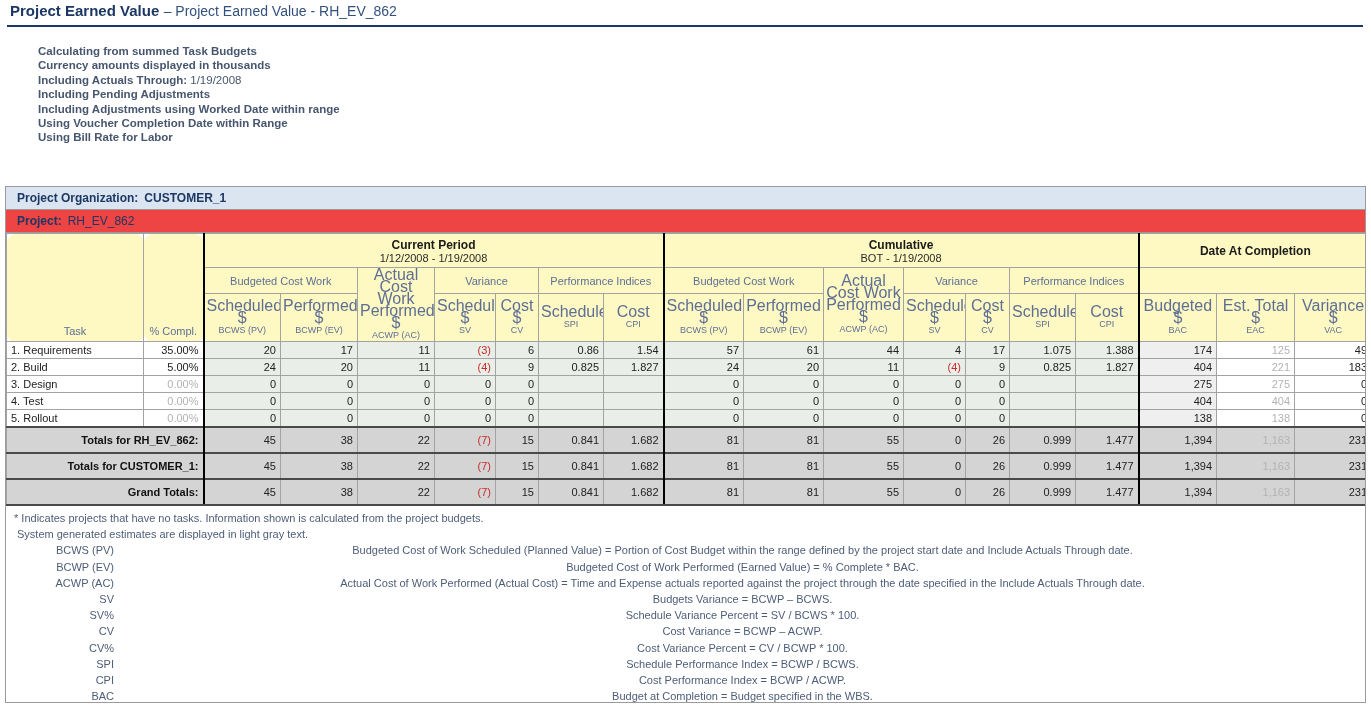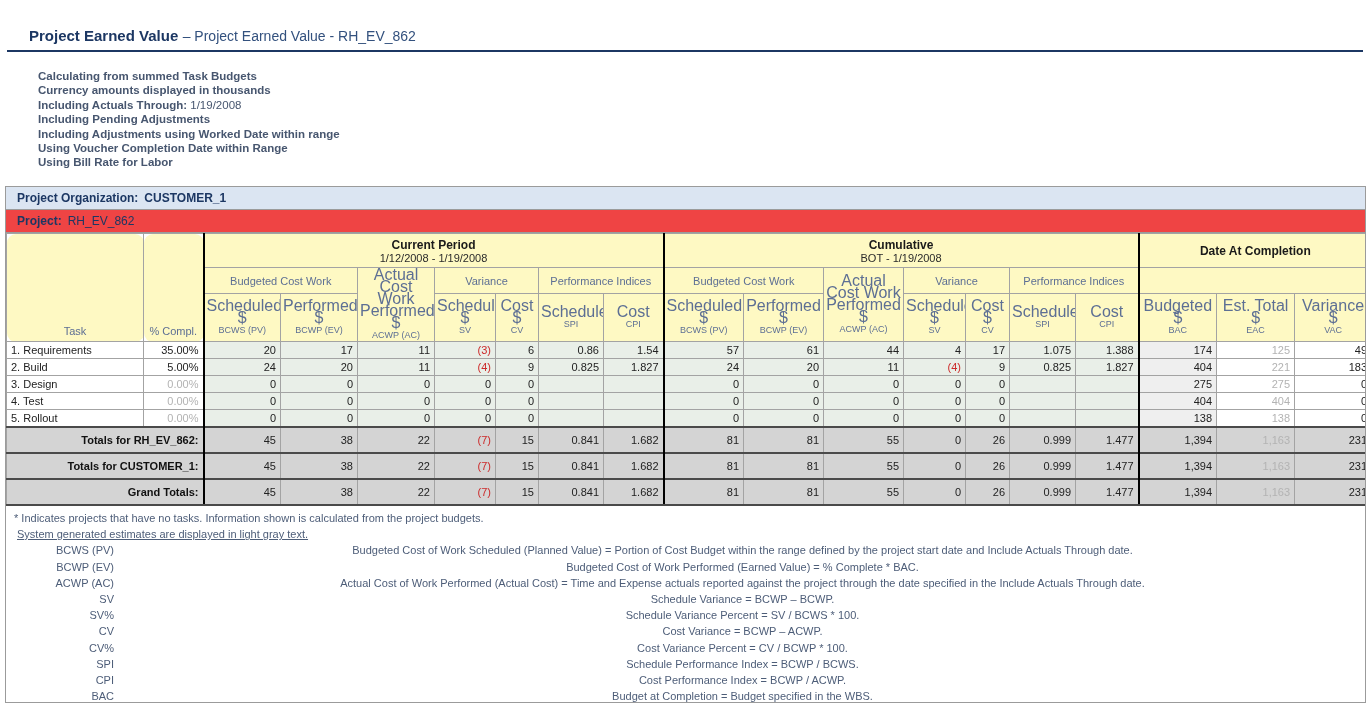--- a/index.html
+++ b/index.html
@@ -4,21 +4,21 @@
 <style>
   * { box-sizing: border-box; }
   html,body { margin:0; padding:0; }
   body {
     width:1371px; height:719px; background:#ffffff; overflow:hidden;
     font-family:"Liberation Sans", sans-serif; color:#222;
   }
   .page { position:relative; width:1371px; height:719px; }
 
   
-  .title-row { padding:27px 8px 0 10px; white-space:nowrap;margin-left:19px; }
+  .title-row { padding:2px 8px 0 10px; white-space:nowrap; }
   .title-main { font-size:15px; font-weight:bold; color:#1c3763; }
   .title-sub  { font-size:14px; font-weight:normal; color:#33517e; }
   .title-rule { margin:5px 8px 0 7px; border-bottom:2px solid #1c3763; }
 
   
   .info-block { margin:17px 0 0 38px; font-size:11.5px; font-weight:bold;
                 color:#47566f; line-height:14.4px; }
   .info-line .val { font-weight:normal; }
 
   
@@ -58,21 +58,21 @@
   .red { color:#cc2a2a; }
 
   tr.totals-row { height:26px; }
   tr.totals-row td { background:#d4d4d4; border-top:2px solid #4a4a4a;
                      padding:1px 4px; line-height:14px; }
   tr.totals-row:last-child td { border-bottom:2px solid #4a4a4a; }
   td.t-label { font-weight:bold; color:#111; text-align:right; }
 
   
   .footnotes { padding:4px 8px 0 8px; font-size:11px; color:#4d5d78; line-height:16.2px; }
-  .fn-line2 { padding-left:3px;text-decoration:underline; }
+  .fn-line2 { padding-left:3px; }
   .fn-terms { display:grid; grid-template-columns:100px 1fr; column-gap:14px; }
   .fn-term { text-align:right; }
   .fn-def  { text-align:center; white-space:nowrap; overflow:hidden; }
 </style>
 </head>
 <body>
 
 <div class="page">
 
   <div class="title-row">
@@ -393,21 +393,21 @@
       <div class="fn-line1">* Indicates projects that have no tasks. Information shown is calculated from the project budgets.</div>
       <div class="fn-line2">System generated estimates are displayed in light gray text.</div>
       <div class="fn-terms">
           <div class="fn-term">BCWS (PV)</div>
           <div class="fn-def">Budgeted Cost of Work Scheduled (Planned Value) = Portion of Cost Budget within the range defined by the project start date and Include Actuals Through date.</div>
           <div class="fn-term">BCWP (EV)</div>
           <div class="fn-def">Budgeted Cost of Work Performed (Earned Value) = % Complete * BAC.</div>
           <div class="fn-term">ACWP (AC)</div>
           <div class="fn-def">Actual Cost of Work Performed (Actual Cost) = Time and Expense actuals reported against the project through the date specified in the Include Actuals Through date.</div>
           <div class="fn-term">SV</div>
-          <div class="fn-def">Schedule Variance = BCWP – BCWP.</div>
+          <div class="fn-def">Budgets Variance = BCWP – BCWS.</div>
           <div class="fn-term">SV%</div>
           <div class="fn-def">Schedule Variance Percent = SV / BCWS * 100.</div>
           <div class="fn-term">CV</div>
           <div class="fn-def">Cost Variance = BCWP – ACWP.</div>
           <div class="fn-term">CV%</div>
           <div class="fn-def">Cost Variance Percent = CV / BCWP * 100.</div>
           <div class="fn-term">SPI</div>
           <div class="fn-def">Schedule Performance Index = BCWP / BCWS.</div>
           <div class="fn-term">CPI</div>
           <div class="fn-def">Cost Performance Index = BCWP / ACWP.</div>

